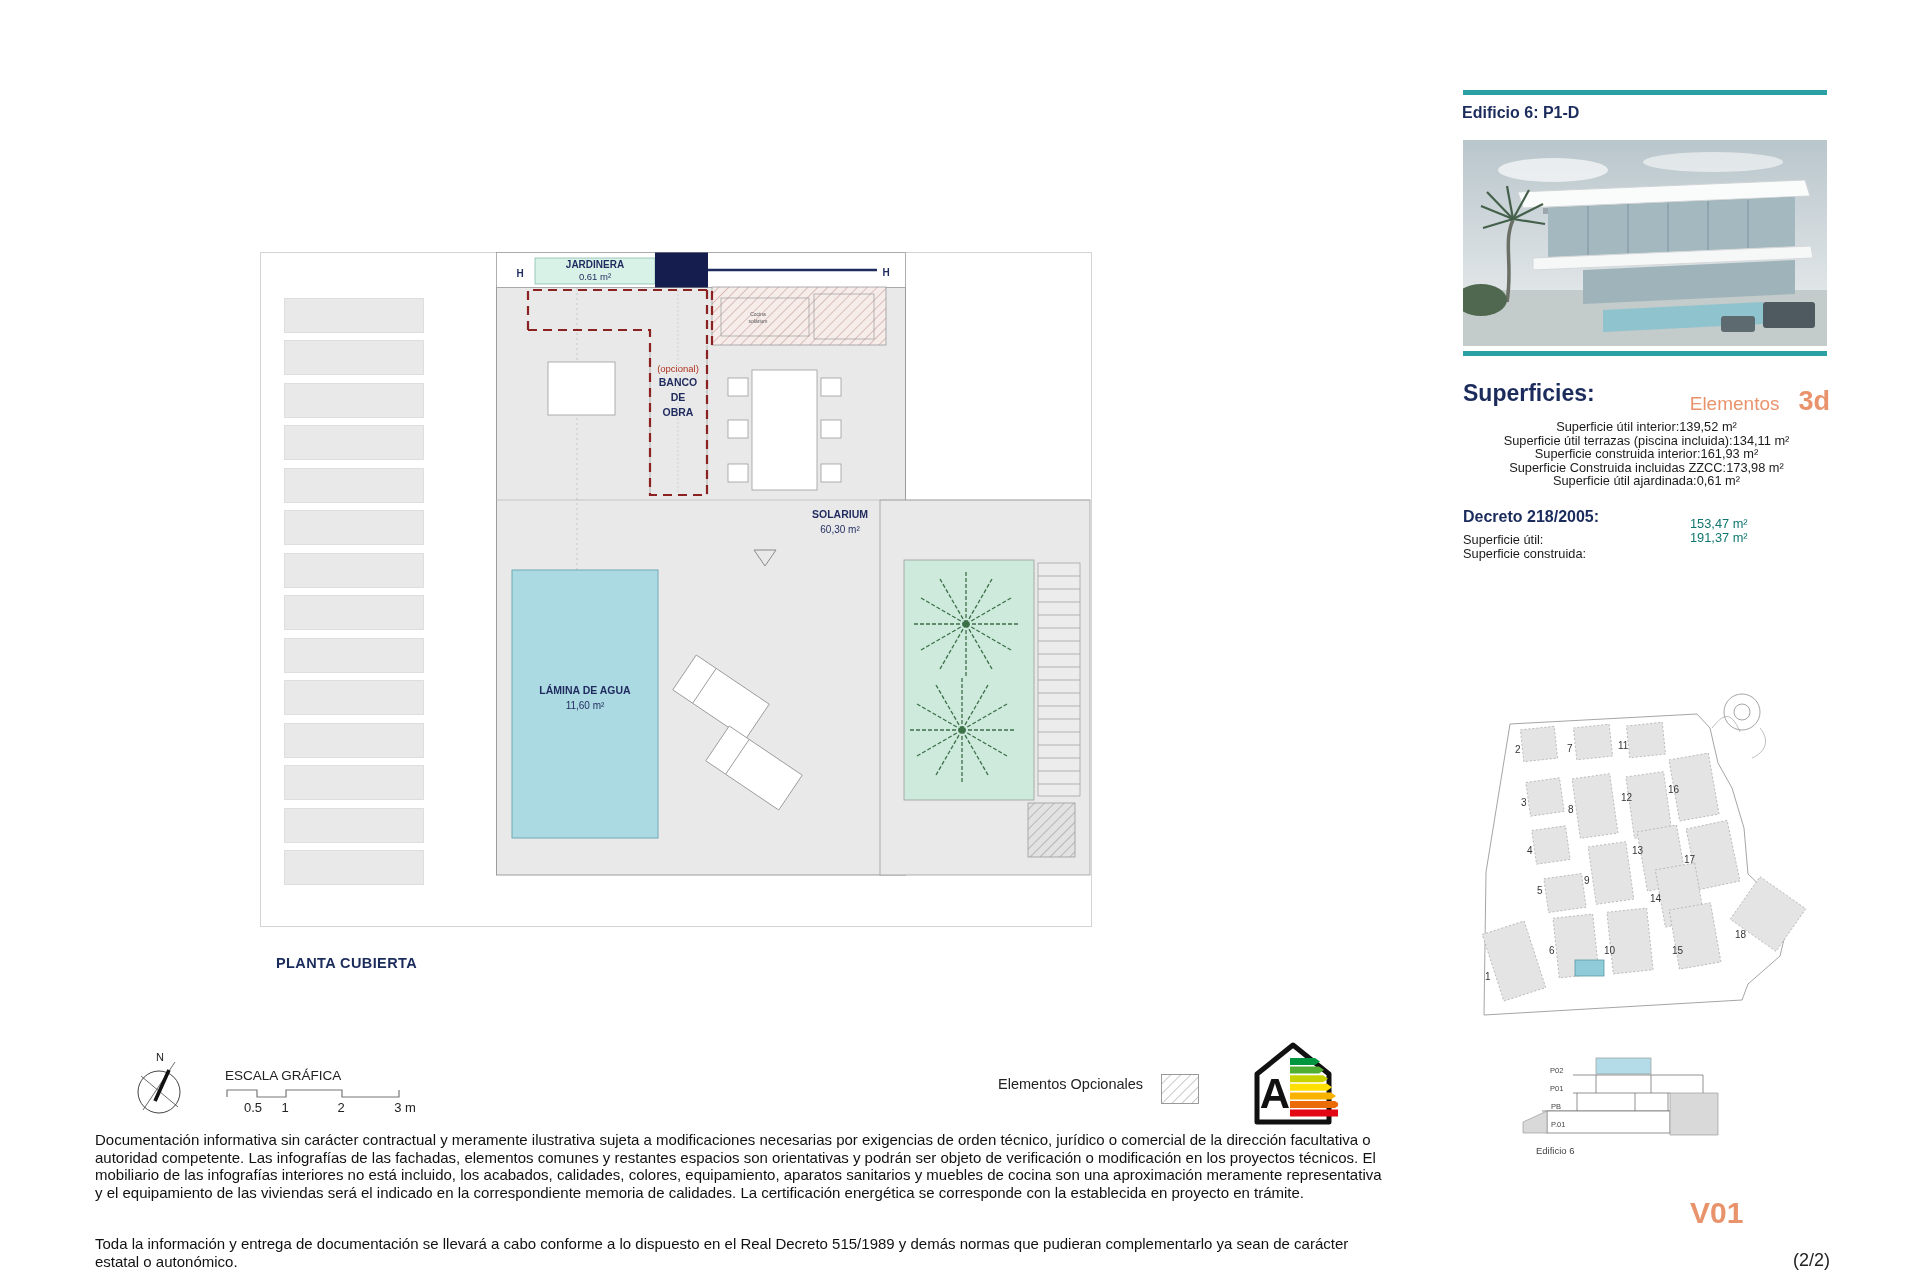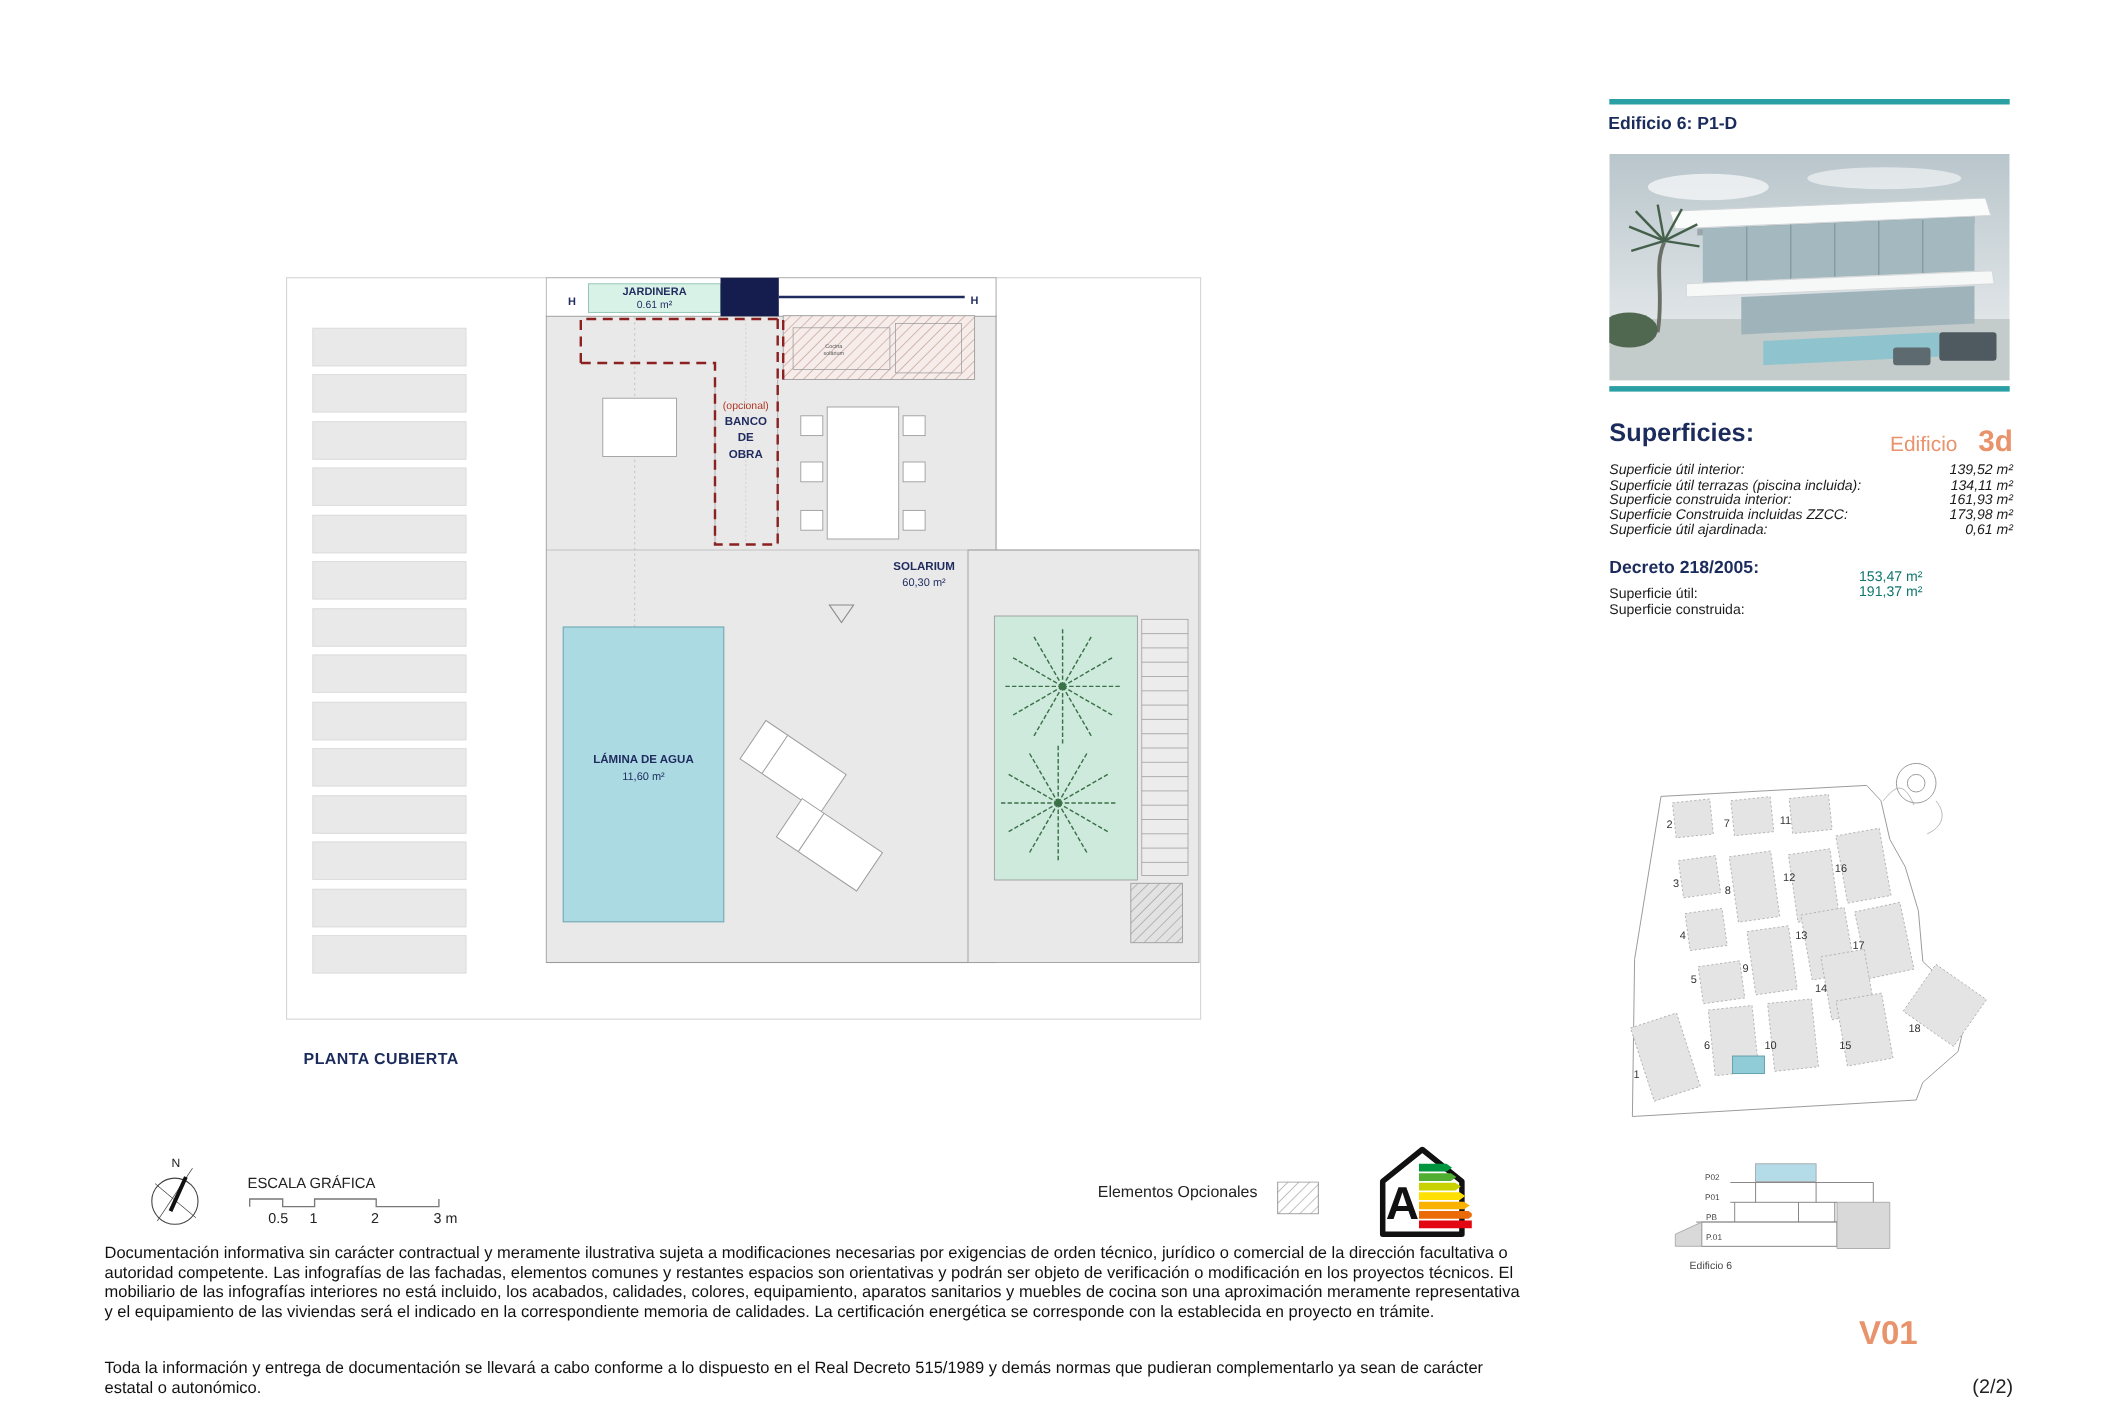--- a/index.html
+++ b/index.html
@@ -10,21 +10,21 @@
   .redacted{position:absolute;left:284px;width:138px;height:33px;background:#e9e9e9;border:1px solid #dedede;}
   .canvas-frame{position:absolute;left:260px;top:252px;width:830px;height:673px;border:1px solid #d4d4d4;}
   .plan-title{position:absolute;left:276px;top:955px;font-size:14.5px;font-weight:bold;letter-spacing:.4px;color:#1B2B5C;}
   .teal-rule{position:absolute;left:1463px;width:364px;height:5px;background:#2AA0A4;}
   .hd-title{position:absolute;left:1462px;top:104px;font-size:16px;font-weight:bold;color:#1B2B5C;}
   .sup-title{position:absolute;left:1463px;top:380px;font-size:23px;font-weight:bold;color:#1B2B5C;}
   .vivienda{position:absolute;left:1600px;top:386px;width:230px;text-align:right;color:#E8936B;}
   .vivienda .vl{font-size:19px;}
   .vivienda .vv{font-size:27px;font-weight:bold;margin-left:19px;}
   .sup-rows{position:absolute;left:1463px;top:420px;width:367px;font-size:12.8px;color:#1a1a1a;}
-  .sup-rows .row{display:flex;justify-content:space-between;height:13.5px;line-height:13.5px;font-style:italic;}
+  .sup-rows .row{display:flex;justify-content:center;height:13.5px;line-height:13.5px;}
   .dec-title{position:absolute;left:1463px;top:508px;font-size:16px;font-weight:bold;color:#1B2B5C;}
   .dec-labels{position:absolute;left:1463px;top:533px;font-size:12.8px;line-height:14px;color:#1a1a1a;}
   .dec-values{position:absolute;left:1690px;top:517px;width:140px;text-align:left;font-size:12.8px;line-height:14px;color:#0f766e;}
   .elementos{position:absolute;left:998px;top:1076px;font-size:14.5px;color:#222;}
   .disc{position:absolute;left:95px;width:1290px;font-size:15px;line-height:1.17;color:#111;}
   .v01{position:absolute;left:1690px;top:1196px;width:140px;text-align:left;font-size:30px;font-weight:bold;color:#E8936B;}
   .pg{position:absolute;left:1690px;top:1250px;width:140px;text-align:right;font-size:18px;color:#222;}
 </style>
 </head>
 <body>
@@ -287,21 +287,21 @@
         <line x1="50" y1="79" x2="82" y2="84"></line>
       <line x1="50" y1="79" x2="20" y2="88"></line>
     </g>
     <ellipse cx="18" cy="160" rx="26" ry="16" fill="#50684f"></ellipse>
   </svg>
 
   <div class="teal-rule" style="top:351px"></div>
 
   <div class="sup-title">Superficies:</div>
   <div class="vivienda">
-    <span class="vl">Edificio</span><span class="vv">3d</span>
+    <span class="vl">Elementos</span><span class="vv">3d</span>
   </div>
 
   <div class="sup-rows">
     <div class="row">
       <span>Superficie útil interior:</span>
       <span>139,52 m²</span>
     </div>
     <div class="row">
       <span>Superficie útil terrazas (piscina incluida):</span>
       <span>134,11 m²</span>

